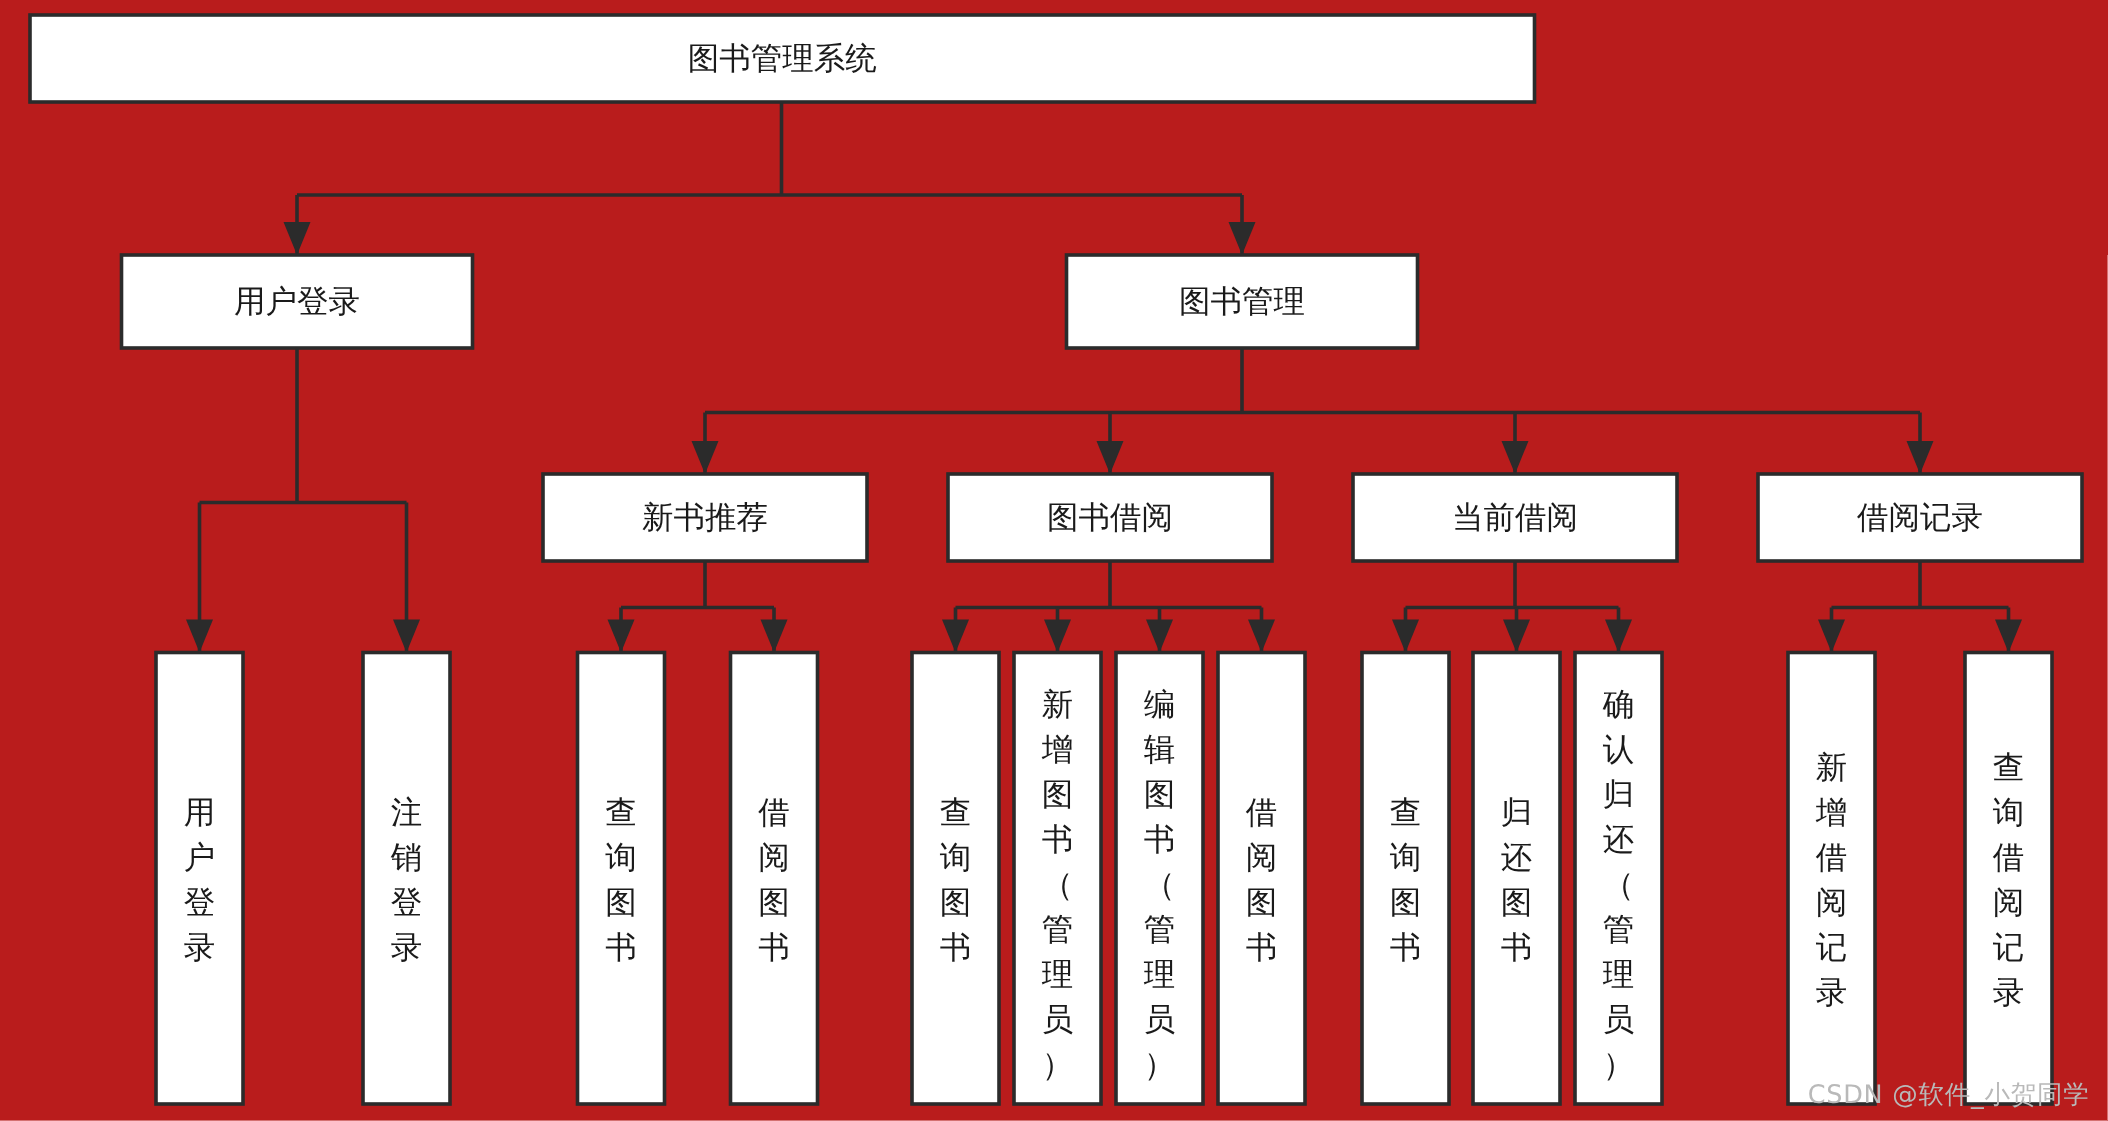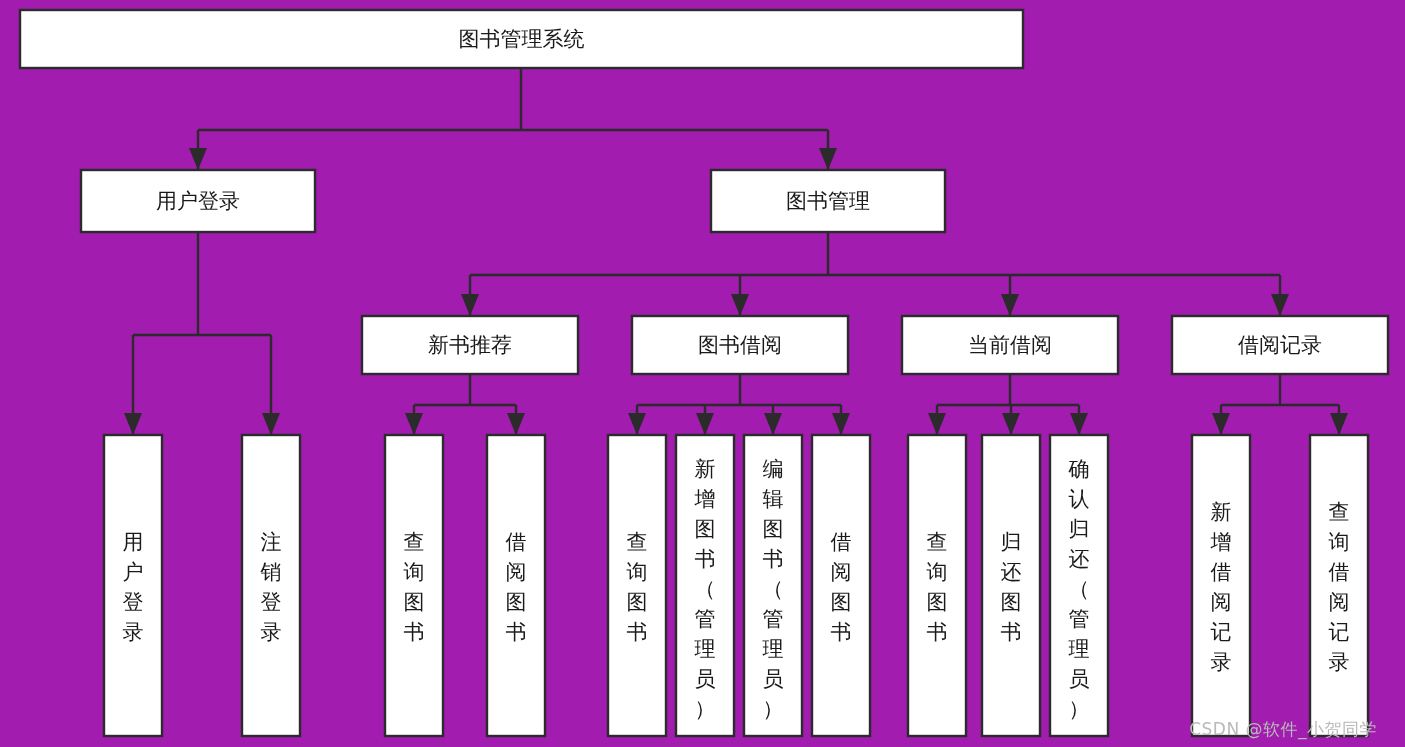--- a/index.html
+++ b/index.html
@@ -11,21 +11,21 @@
     width: 1405px;
     height: 747px;
     font-family: "DejaVu Sans", "Liberation Sans", sans-serif;
     overflow: hidden;
     position: relative;
   }
   #diagram-root {
     position: relative;
     width: 1405px;
     height: 747px;
-    background: #a21caf;
+    background: #b91c1c;
   }
   svg#diagram-svg {
     position: absolute;
     top: 0;
     left: 0;
     width: 1405px;
     height: 747px;
     display: block;
   }
   .node-box {
@@ -51,21 +51,21 @@
     dominant-baseline: middle;
   }
   .node-label-v {
     font-family: "DejaVu Sans", "Liberation Sans", sans-serif;
     font-size: 21px;
     fill: #1a1a1a;
     text-anchor: middle;
   }
   .watermark {
     position: absolute;
-    right: 28px;
+    right: 12px;
     bottom: 6px;
     font-family: "DejaVu Sans", "Liberation Sans", sans-serif;
     font-size: 17px;
     color: #b9b9b9;
     letter-spacing: 0.5px;
     white-space: nowrap;
     user-select: none;
   }
 </style>
 </head>

